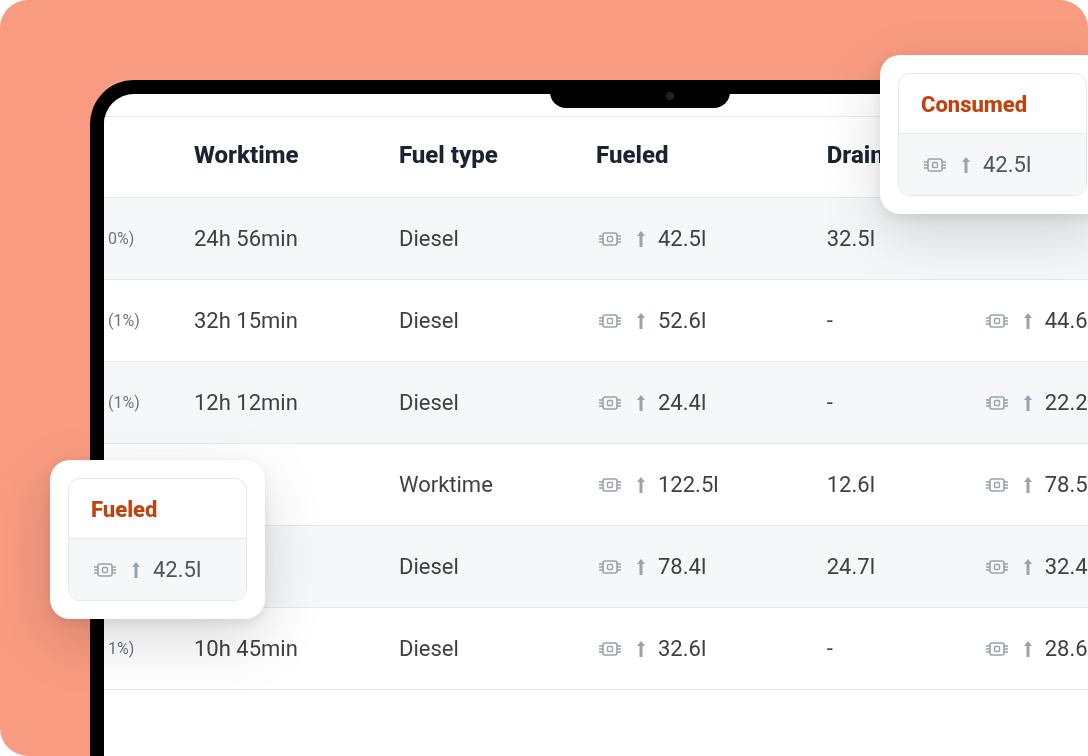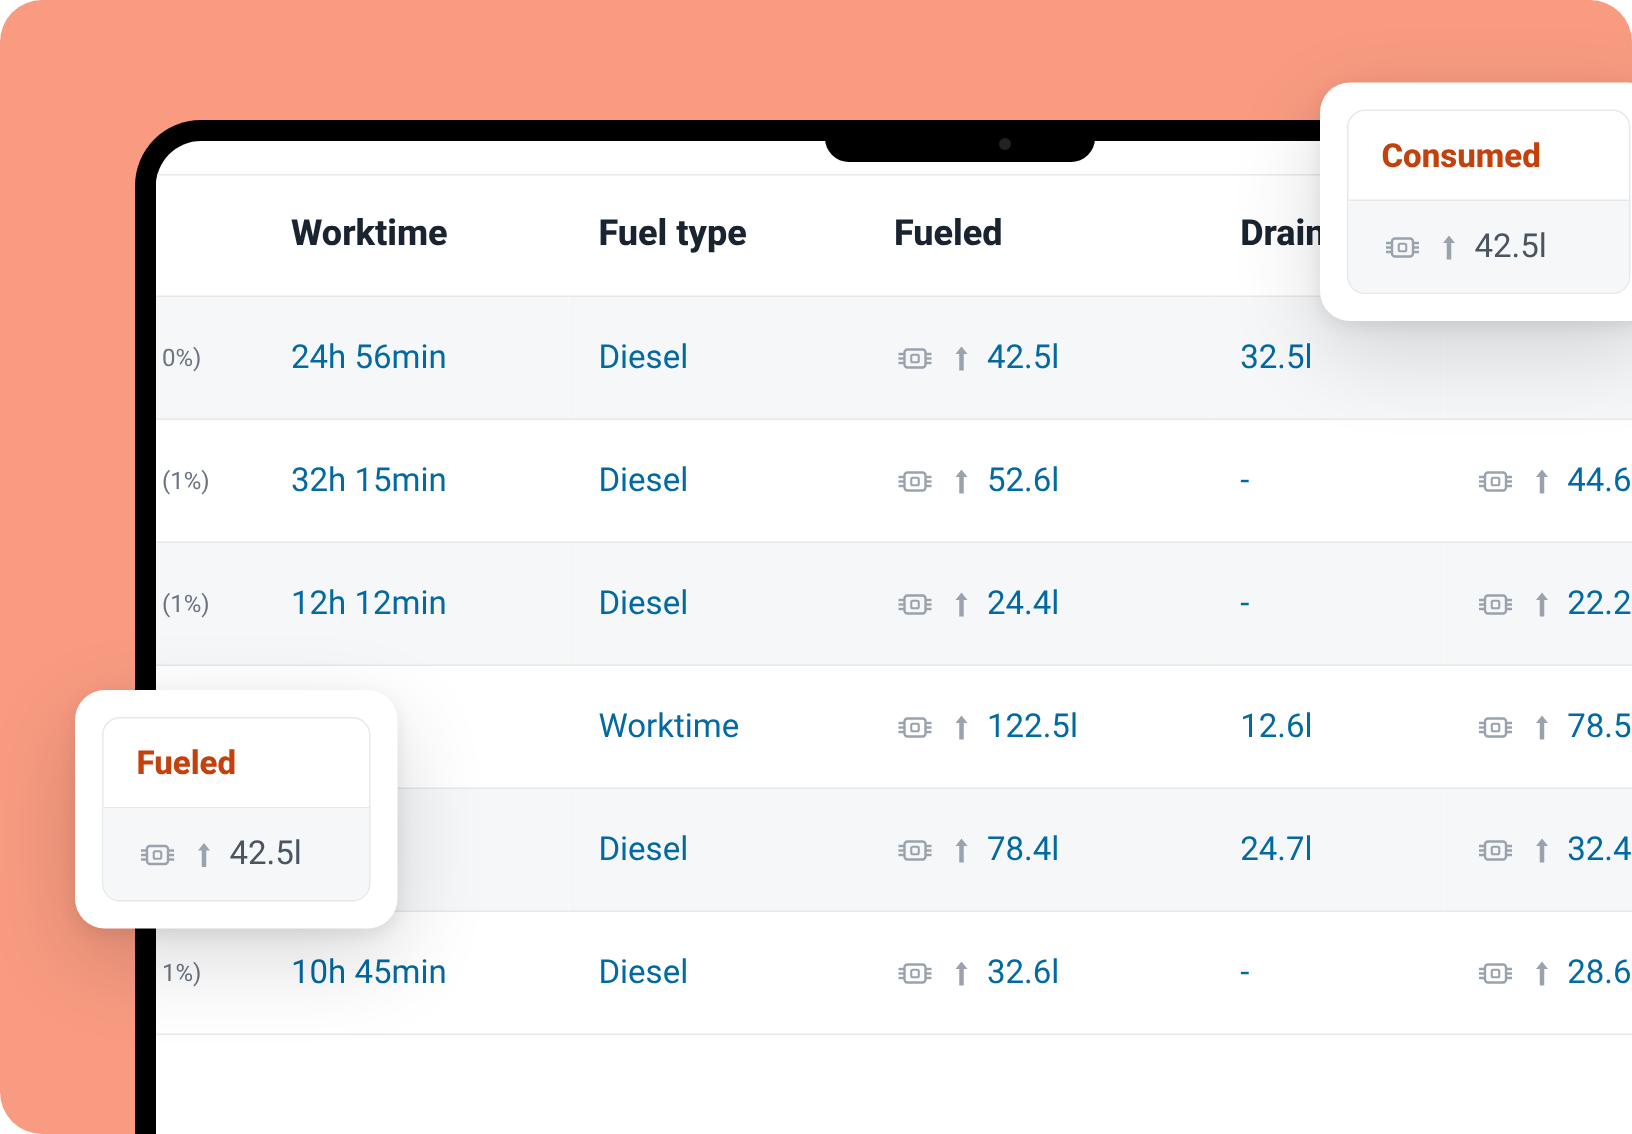--- a/index.html
+++ b/index.html
@@ -74,21 +74,21 @@
     text-align: left;
     font-weight: 800;
     font-size: 24px;
     color: #1a2430;
     padding: 24px 20px 28px 20px;
     border-bottom: 1px solid #e6e8ea;
     white-space: nowrap;
   }
   tbody td {
     font-size: 22px;
-    color: #0369a1;
+    color: #404040;
     padding: 28px 20px;
     border-bottom: 1px solid #e6e8ea;
     white-space: nowrap;
   }
   tbody tr:nth-child(odd) td {
     background: #f6f7f8;
   }
   .pct {
     font-size: 16px;
     color: #6b7480;

